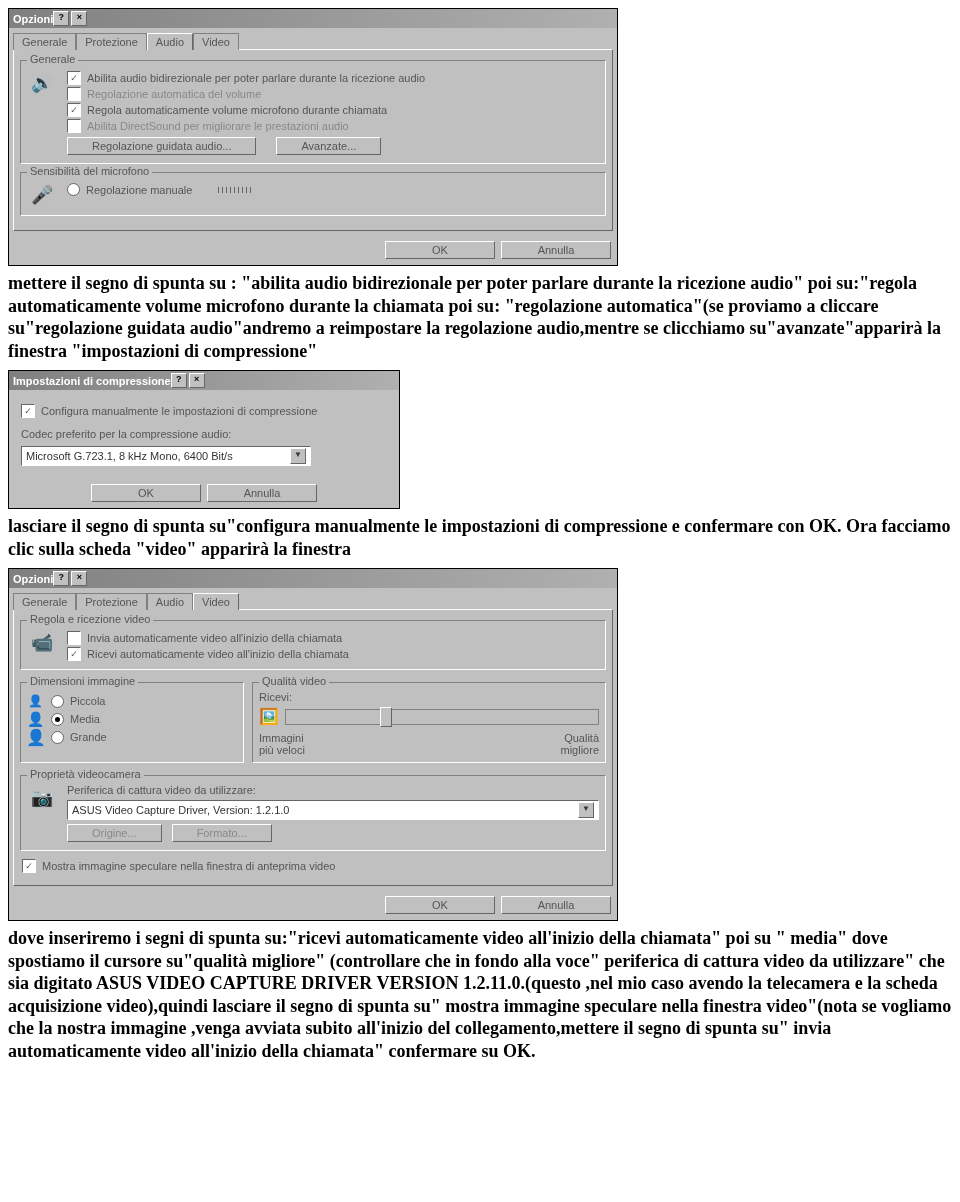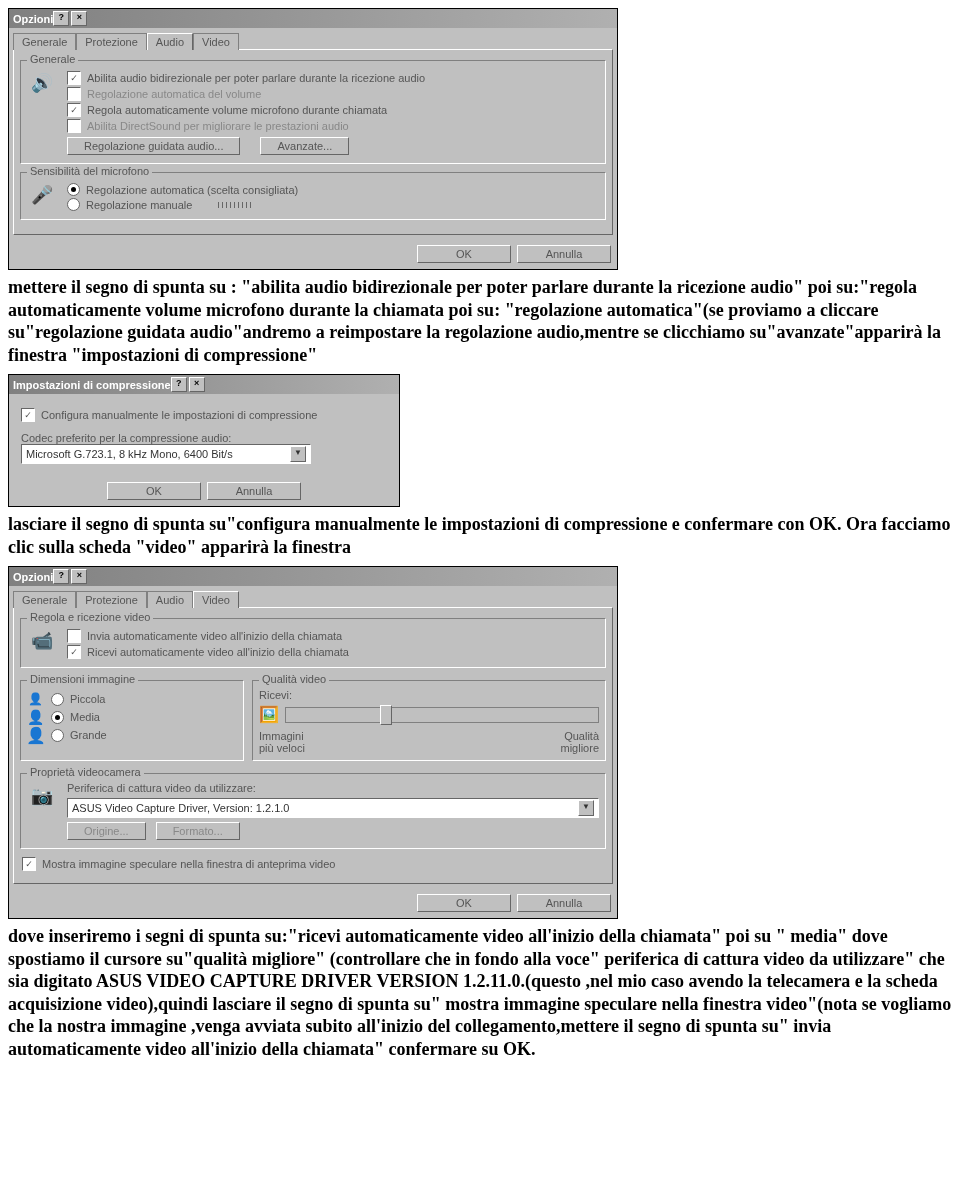--- a/index.html
+++ b/index.html
@@ -122,21 +122,21 @@
     flex-shrink: 0;
   }
   .radio.checked::after {
     content: '';
     width: 5px;
     height: 5px;
     background: #000;
     border-radius: 50%;
   }
   .btn {
-    padding: 2px 16px;
+    padding: 2px 24px;
     background: #c0c0c0;
     border: 1px solid #fff;
     border-right-color: #666;
     border-bottom-color: #666;
     font-size: 11px;
     color: #555;
   }
   .btn-row {
     display: flex;
     justify-content: flex-end;
@@ -257,24 +257,20 @@
           </div>
         </div>
       </div>
     </div>
     <div class="group">
       <div class="group-title">Sensibilità del microfono</div>
       <div style="display:flex;gap:8px">
         <div class="icon-box">🎤</div>
         <div style="flex:1">
           <div class="row">
-              <span class="radio checked"></span>
-              <span>Regolazione automatica (scelta consigliata)</span>
-            </div>
-          <div class="row">
             <span class="radio"></span>
             <span>Regolazione manuale</span>
             <div class="slider" style="margin-left:20px">
               <span class="tick"></span>
                 <span class="tick"></span>
                 <span class="tick"></span>
                 <span class="tick"></span>
                 <span class="tick"></span>
                 <span class="tick"></span>
                 <span class="tick"></span>
@@ -300,21 +296,21 @@
     <div class="title-buttons">
       <div class="title-btn">?</div>
       <div class="title-btn">×</div>
     </div>
   </div>
   <div style="padding:12px">
     <div class="row" style="margin-bottom:10px">
         <span class="checkbox">✓</span>
         <span>Configura manualmente le impostazioni di compressione</span>
       </div>
-    <div style="">Codec preferito per la compressione audio:</div>
+    <div style="margin-bottom:6px">Codec preferito per la compressione audio:</div>
     <div class="combo" style="width:280px">
       <span>Microsoft G.723.1, 8 kHz Mono, 6400 Bit/s</span>
       <span class="combo-arrow">▼</span>
     </div>
   </div>
   <div class="btn-row" style="justify-content:center">
     <div class="btn" style="min-width:60px;text-align:center">OK</div>
     <div class="btn" style="min-width:60px;text-align:center">Annulla</div>
   </div>
 </div>

